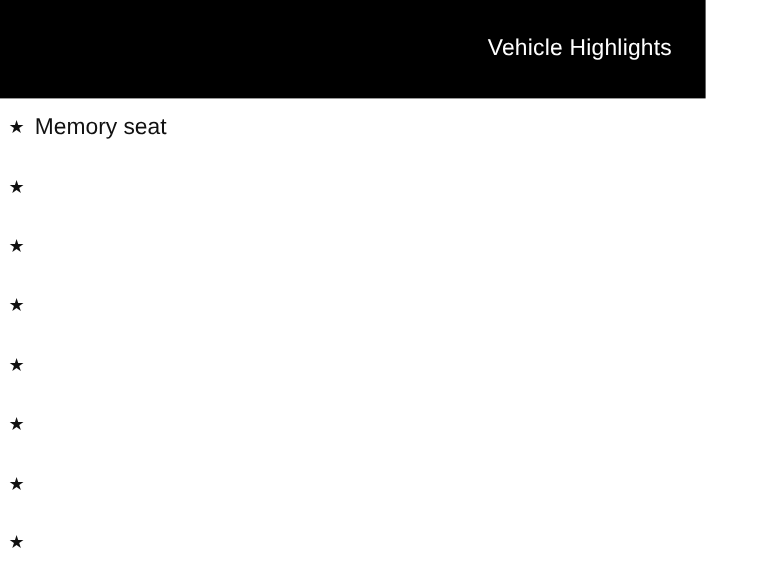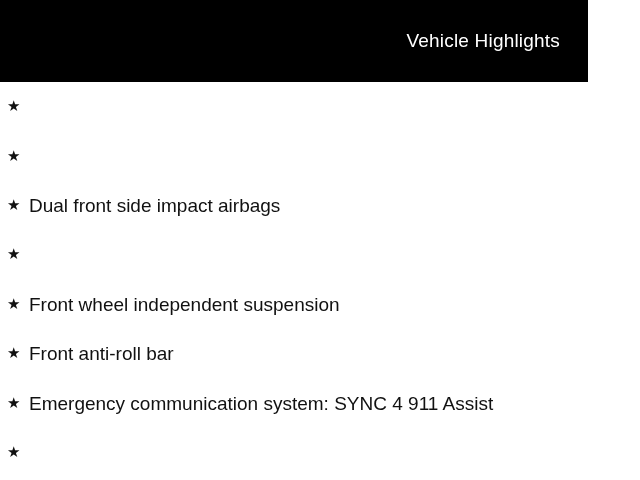--- a/index.html
+++ b/index.html
@@ -69,41 +69,38 @@
 
 <div class="card">
 
   <header class="header-bar">
     <h1 class="header-title">Vehicle Highlights</h1>
   </header>
 
   <ul class="highlights-list">
     <li class="item">
       <span class="star">★</span>
+      <span class="label">Memory seat</span>
     </li>
     <li class="item">
       <span class="star">★</span>
     </li>
     <li class="item">
       <span class="star">★</span>
-      <span class="label">Dual front side impact airbags</span>
     </li>
     <li class="item">
       <span class="star">★</span>
     </li>
     <li class="item">
       <span class="star">★</span>
-      <span class="label">Front wheel independent suspension</span>
     </li>
     <li class="item">
       <span class="star">★</span>
-      <span class="label">Front anti-roll bar</span>
     </li>
     <li class="item">
       <span class="star">★</span>
-      <span class="label">Emergency communication system: SYNC 4 911 Assist</span>
     </li>
     <li class="item">
       <span class="star">★</span>
     </li>
   </ul>
 
 </div>
 
 </body></html>

